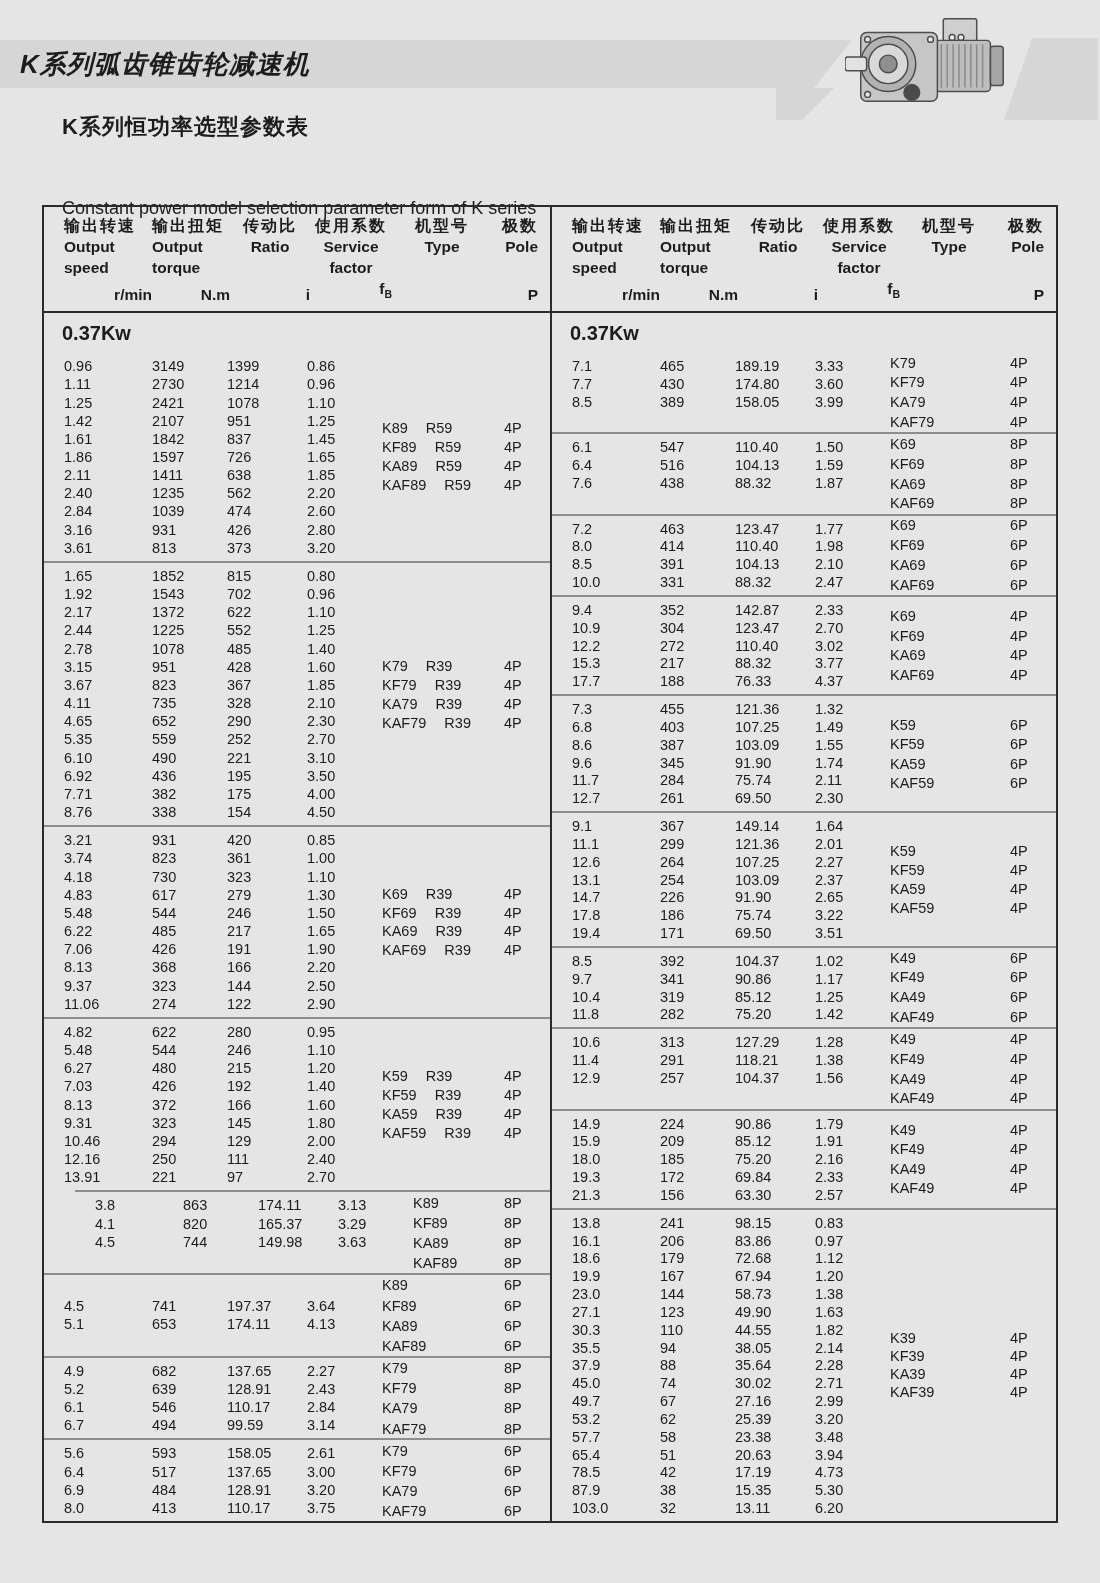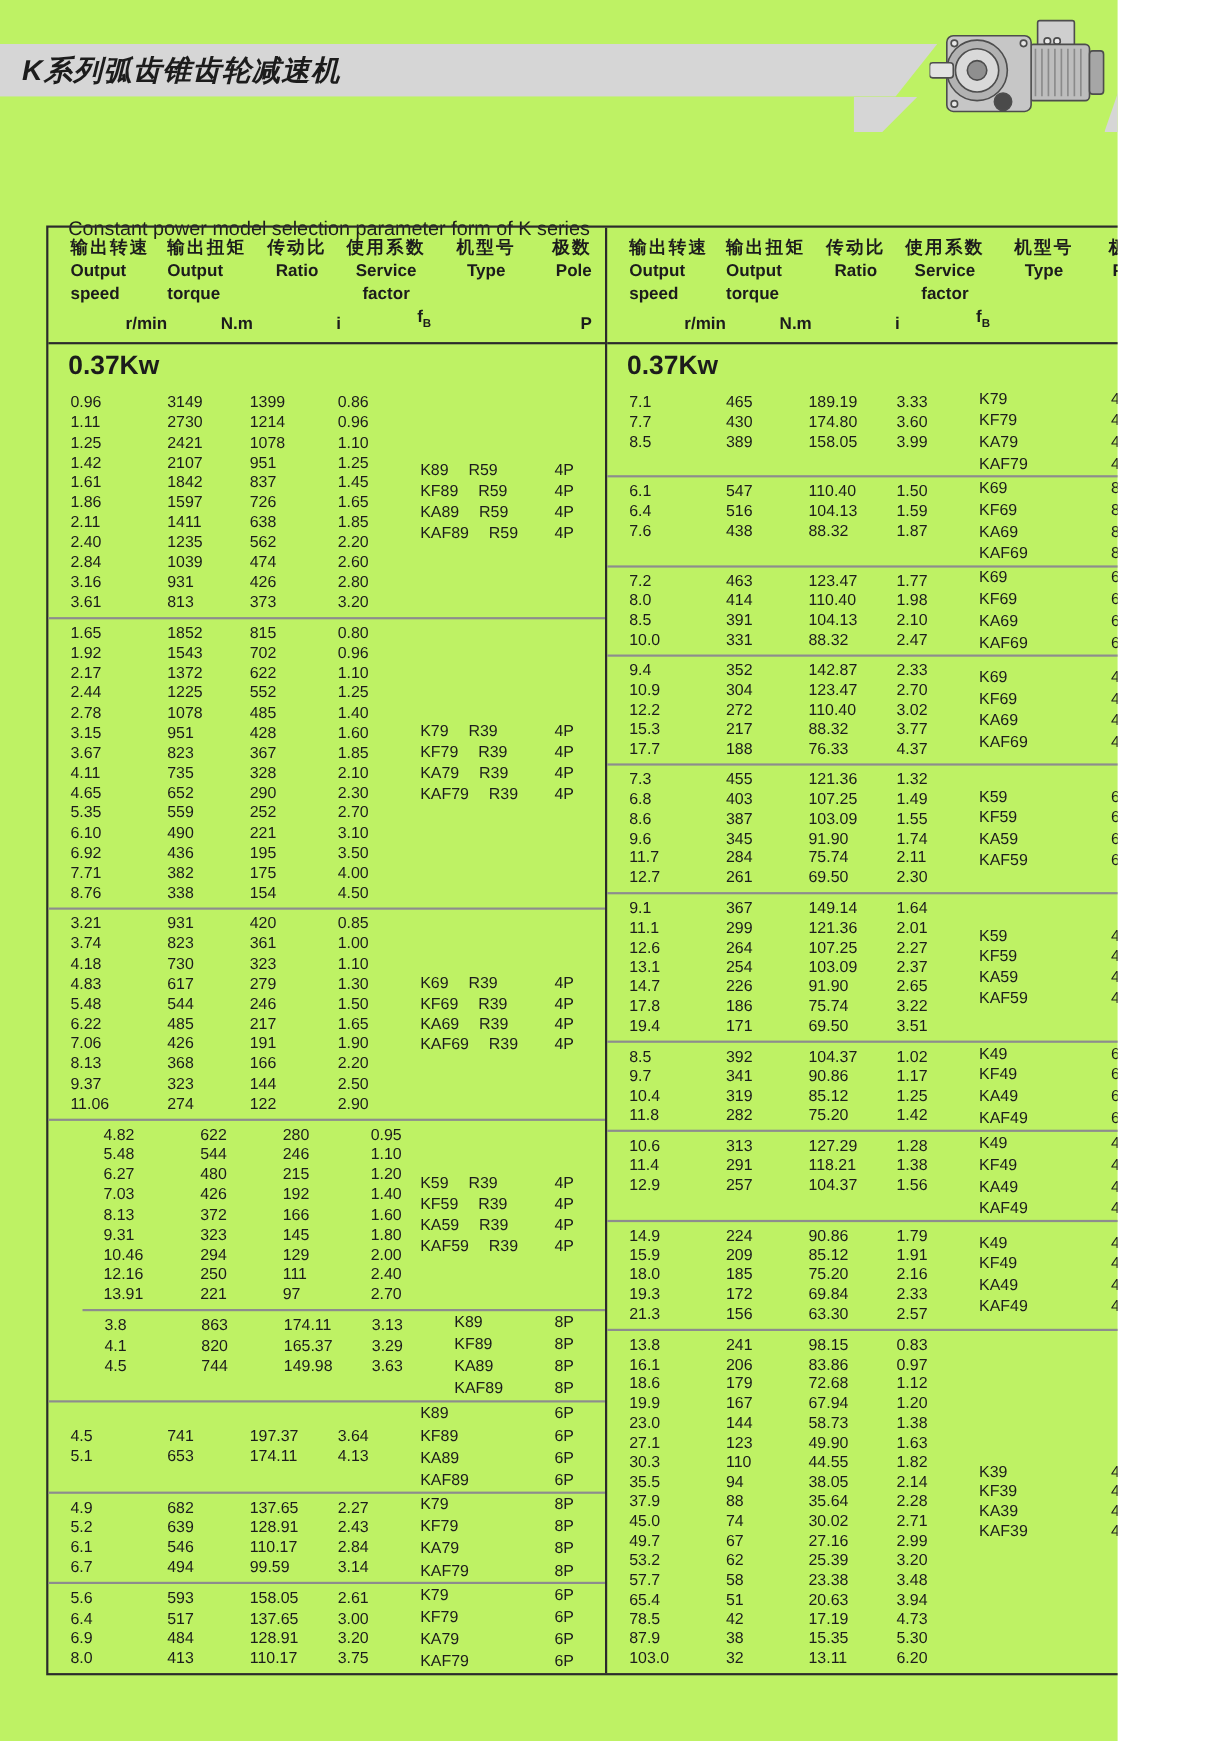--- a/index.html
+++ b/index.html
@@ -1,16 +1,16 @@
 <!DOCTYPE html>
 <html><head>
 <meta charset="utf-8">
 <style>
   html,body{margin:0;padding:0;background:#fff;}
-  .page{position:relative;width:1016px;height:1583px;background:#bef264;overflow:hidden;
+  .page{position:relative;width:1100px;height:1583px;background:#e5e5e5;overflow:hidden;
         font-family:"Liberation Sans","DejaVu Sans",sans-serif;color:#1c1c1c;}
 
   
   .banner{position:absolute;left:0;top:0;width:1100px;height:130px;}
   .banner-band{position:absolute;left:0;top:40px;width:852px;height:48px;background:#d6d6d6;
                clip-path:polygon(0 0,100% 0,calc(100% - 38px) 100%,0 100%);}
   .banner-title{font-size:26px;font-weight:bold;font-style:italic;line-height:48px;
                 padding-left:20px;letter-spacing:1px;white-space:nowrap;}
   .banner-tail{position:absolute;left:776px;top:88px;width:58px;height:32px;background:#d6d6d6;
                clip-path:polygon(0 0,100% 0,45% 100%,0 100%);}
@@ -34,21 +34,21 @@
   .hcol{display:flex;flex-direction:column;line-height:21px;font-weight:bold;min-width:0;}
   .hcn{font-size:16px;letter-spacing:2px;white-space:nowrap;}
   .hen{font-size:15.5px;white-space:nowrap;}
   .hunit{font-size:15.5px;margin-top:auto;text-align:right;}
   .hunit sub{font-size:10.5px;}
   .al-left{text-align:left;}
   .al-center{text-align:center;}
   .al-right{text-align:right;}
 
   .section-label{flex:0 0 40px;display:flex;align-items:center;padding-left:18px;
-                 font-size:24px;font-weight:bold;}
+                 font-size:20px;font-weight:bold;}
 
   .block{position:relative;padding:4px 0;min-height:0;box-sizing:border-box;}
   .block + .block{border-top:2px solid #8d8d8d;}
   .ngrid{height:100%;display:grid;grid-template-columns:88px 75px 80px 75px;
          grid-auto-rows:1fr;padding-left:20px;box-sizing:border-box;}
   .ncell{font-size:14.5px;display:flex;align-items:center;white-space:nowrap;}
 
   .types{position:absolute;left:338px;right:8px;top:50%;transform:translateY(-50%);
          display:flex;flex-direction:column;}
   .trow{flex:1;display:flex;align-items:center;}
@@ -90,20 +90,21 @@
           <path d="M110 38v44"></path>
         <path d="M116 38v44"></path>
           <path d="M122 38v44"></path>
           <path d="M128 38v44"></path>
         <path d="M134 38v44"></path>
           <path d="M140 38v44"></path>
       </g>
     </svg>
   </div>
 
+  <div class="title-cn">K系列恒功率选型参数表</div>
   <div class="title-en">Constant power model selection parameter form of  K series</div>
 
   <div class="ptable">
       <div class="half">
         <div class="thead">
           <div class="hcol al-left">
             <div class="hcn">输出转速</div>
             <div class="hen">Output</div>
             <div class="hen">speed</div>
             <div class="hunit">r/min</div>
@@ -335,21 +336,21 @@
             <div class="trow">
               <div class="tname">KA69 R39</div>
               <div class="tpole">4P</div>
             </div>
             <div class="trow">
               <div class="tname">KAF69 R39</div>
               <div class="tpole">4P</div>
             </div>
           </div>
         </div>
-        <div class="block" style="flex-grow: 9; padding-left: 30px;">
+        <div class="block" style="flex-grow: 9;">
           <div class="ngrid">
             <div class="ncell">4.82</div>
             <div class="ncell">622</div>
             <div class="ncell">280</div>
             <div class="ncell">0.95</div>
             <div class="ncell">5.48</div>
             <div class="ncell">544</div>
             <div class="ncell">246</div>
             <div class="ncell">1.10</div>
             <div class="ncell">6.27</div>

